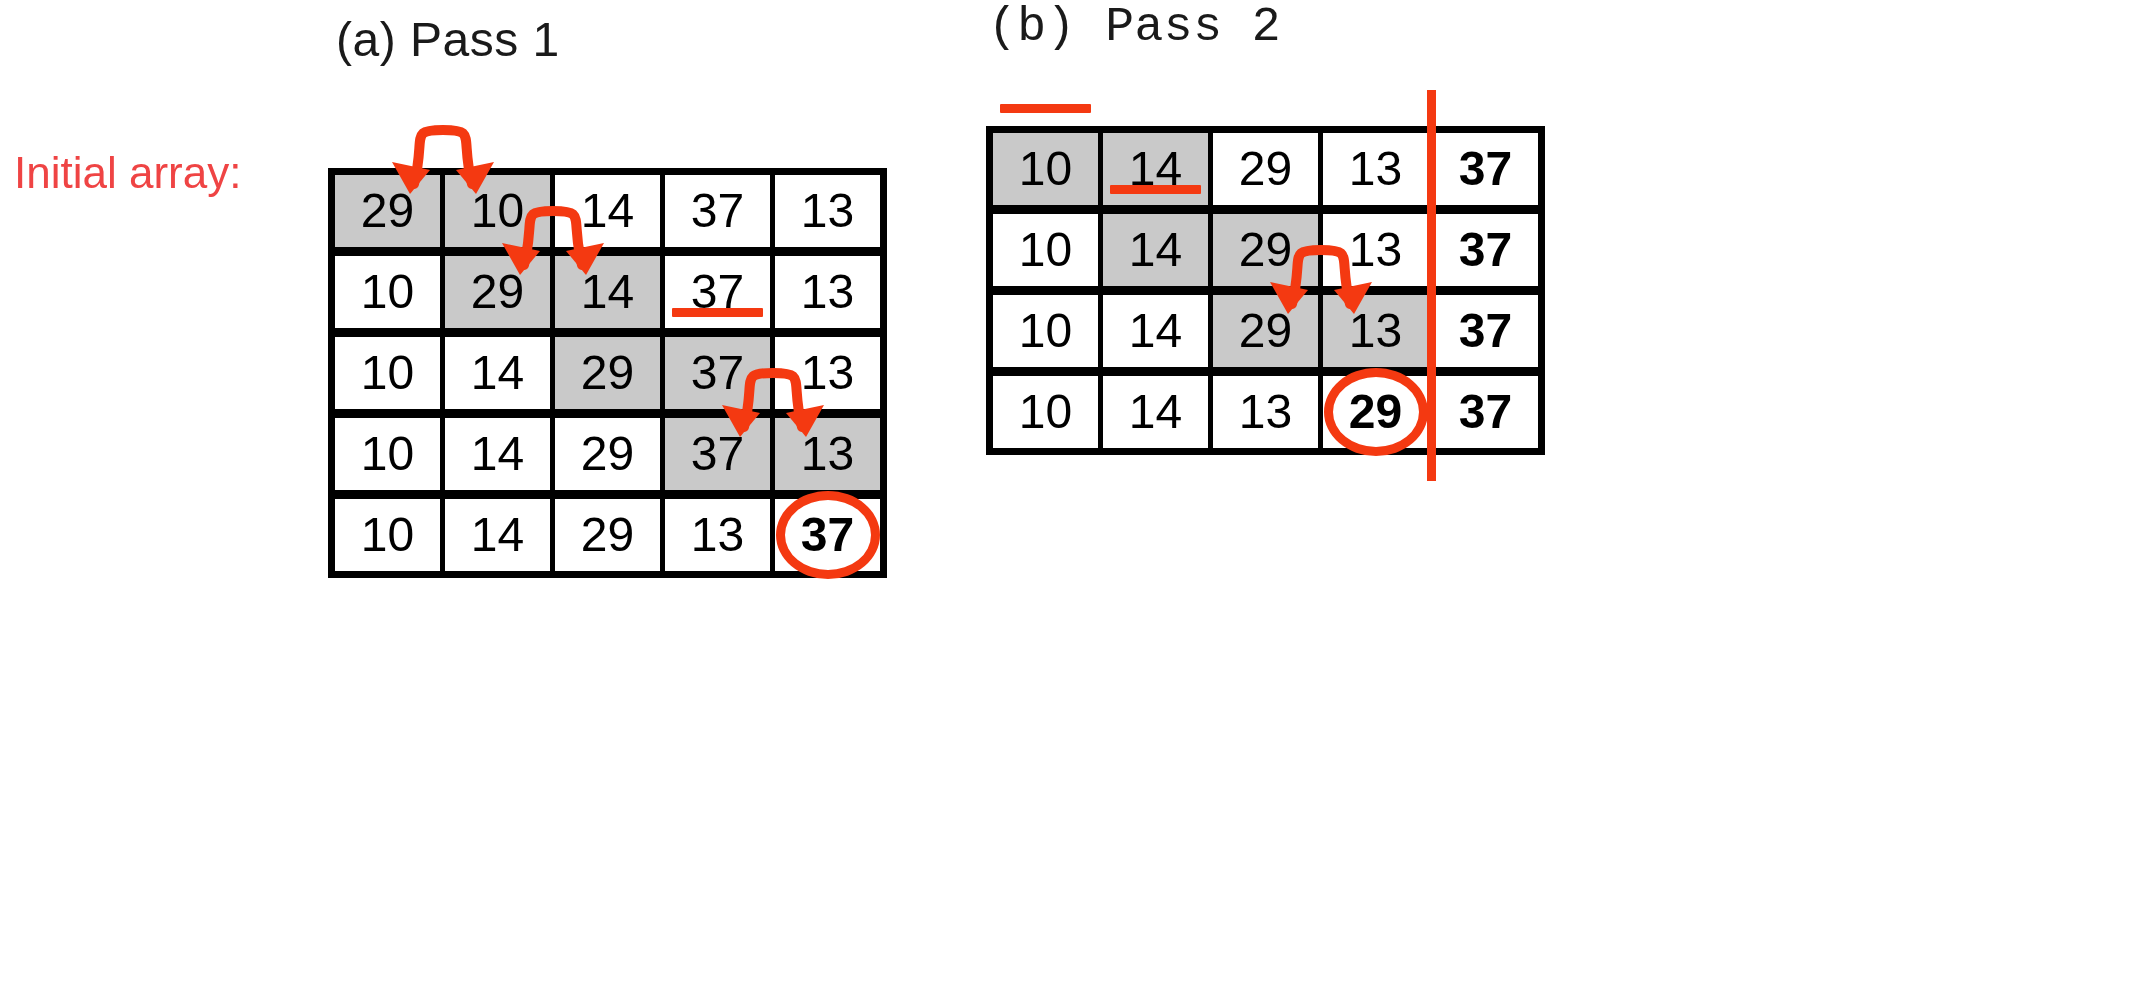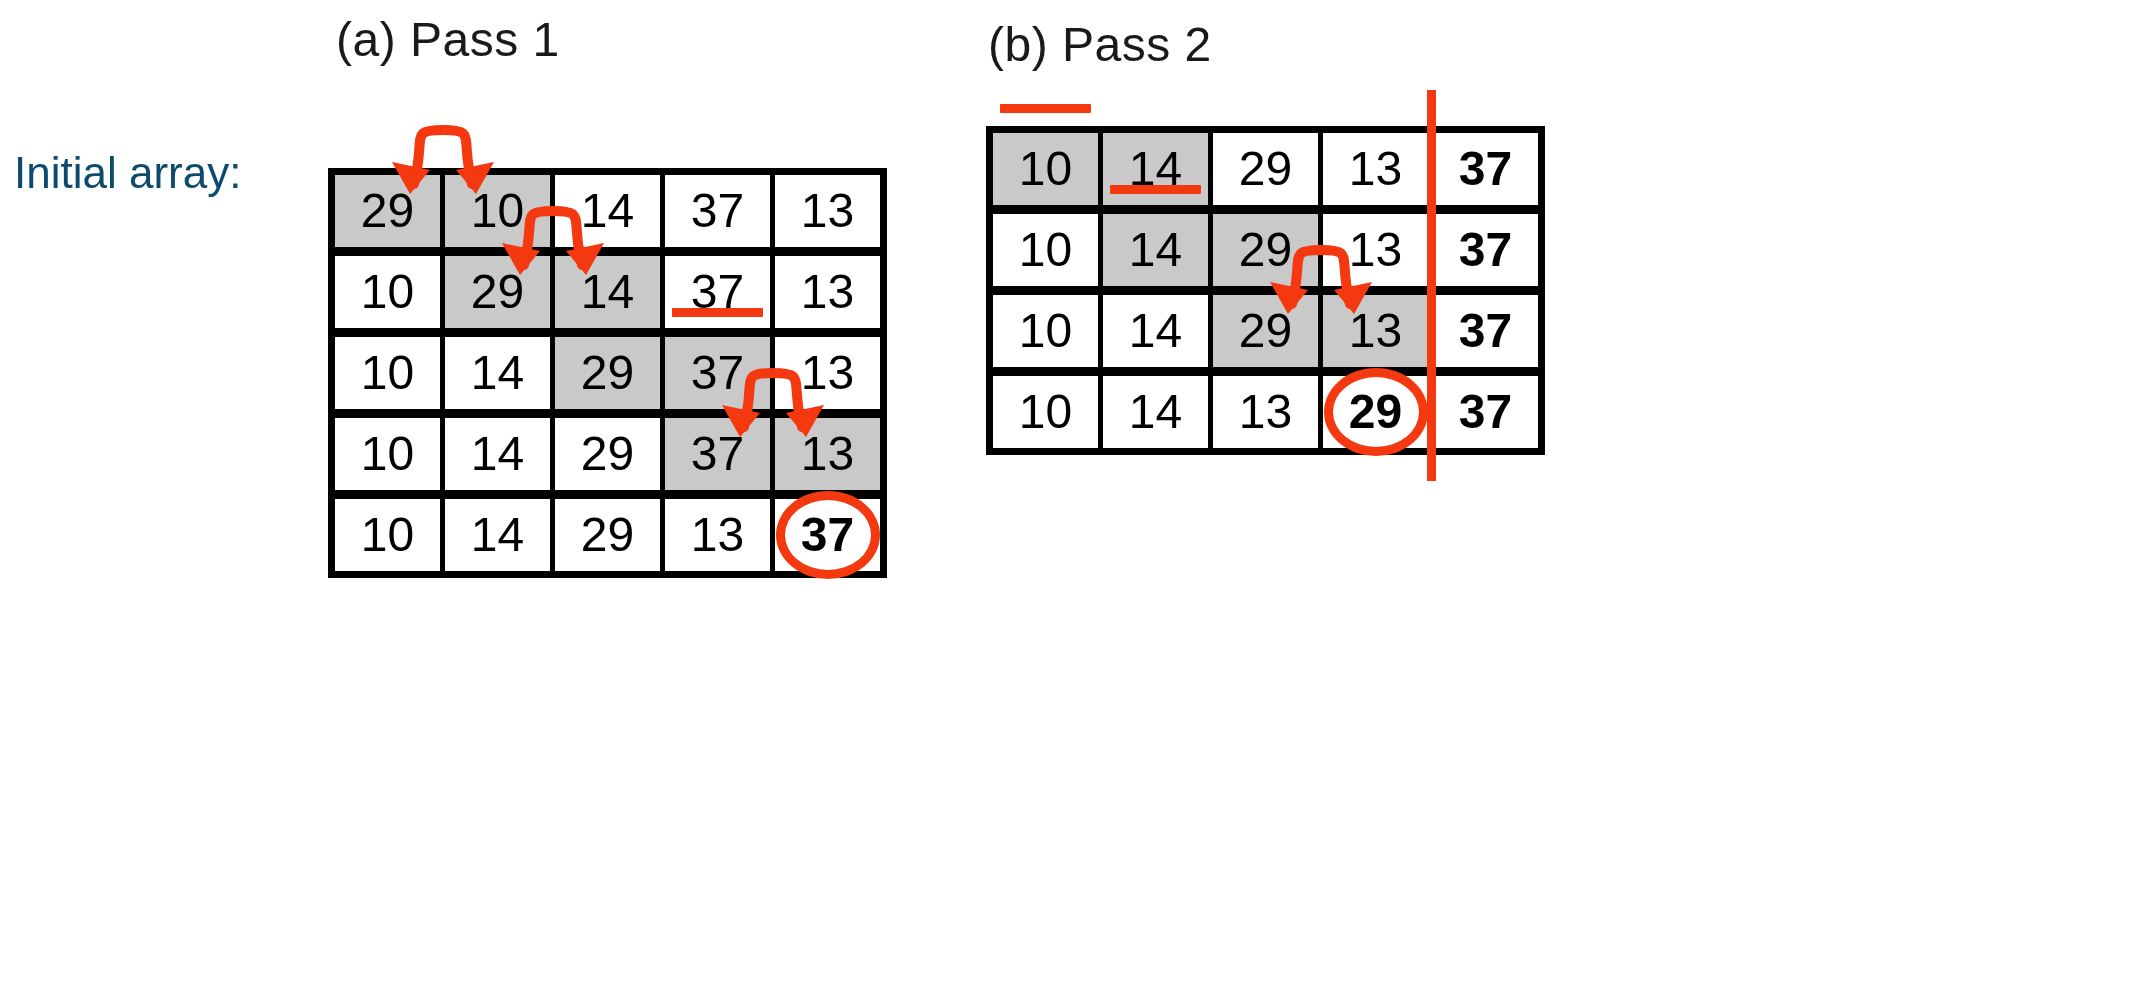--- a/index.html
+++ b/index.html
@@ -26,21 +26,21 @@
     font-size: 48px;
     font-weight: 400;
     letter-spacing: 0.5px;
     color: #1a1a1a;
     white-space: nowrap;
   }
   .side-label {
     position: absolute;
     font-size: 44px;
     font-weight: 400;
-    color: #0c4a6e;
+    color: #ef4444;
     white-space: nowrap;
   }
 
   
   .array-row {
     position: absolute;
     display: flex;
     border: 7px solid #000000;
     background: #ffffff;
     box-sizing: content-box;
@@ -96,21 +96,21 @@
     pointer-events: none;
     overflow: visible;
   }
 </style>
 </head>
 <body>
 
 <div id="canvas">
 
   <div class="pass-title" style="left:336px; top:12px;">(a) Pass 1</div>
-  <div class="pass-title" style="left:988px; top:17px;">(b) Pass 2</div>
+  <div class="pass-title" style="left:988px; top:0;font-family:Liberation Mono, monospace;">(b) Pass 2</div>
   <div class="side-label" style="left:14px; top:148px;">Initial array:</div>
 
   <div id="pass1-host">
       <div class="array-row" style="left: 328px; top: 168px;">
         <div class="cell shaded">
           <span class="val">29</span>
         </div>
         <div class="cell shaded">
           <span class="val">10</span>
         </div>

